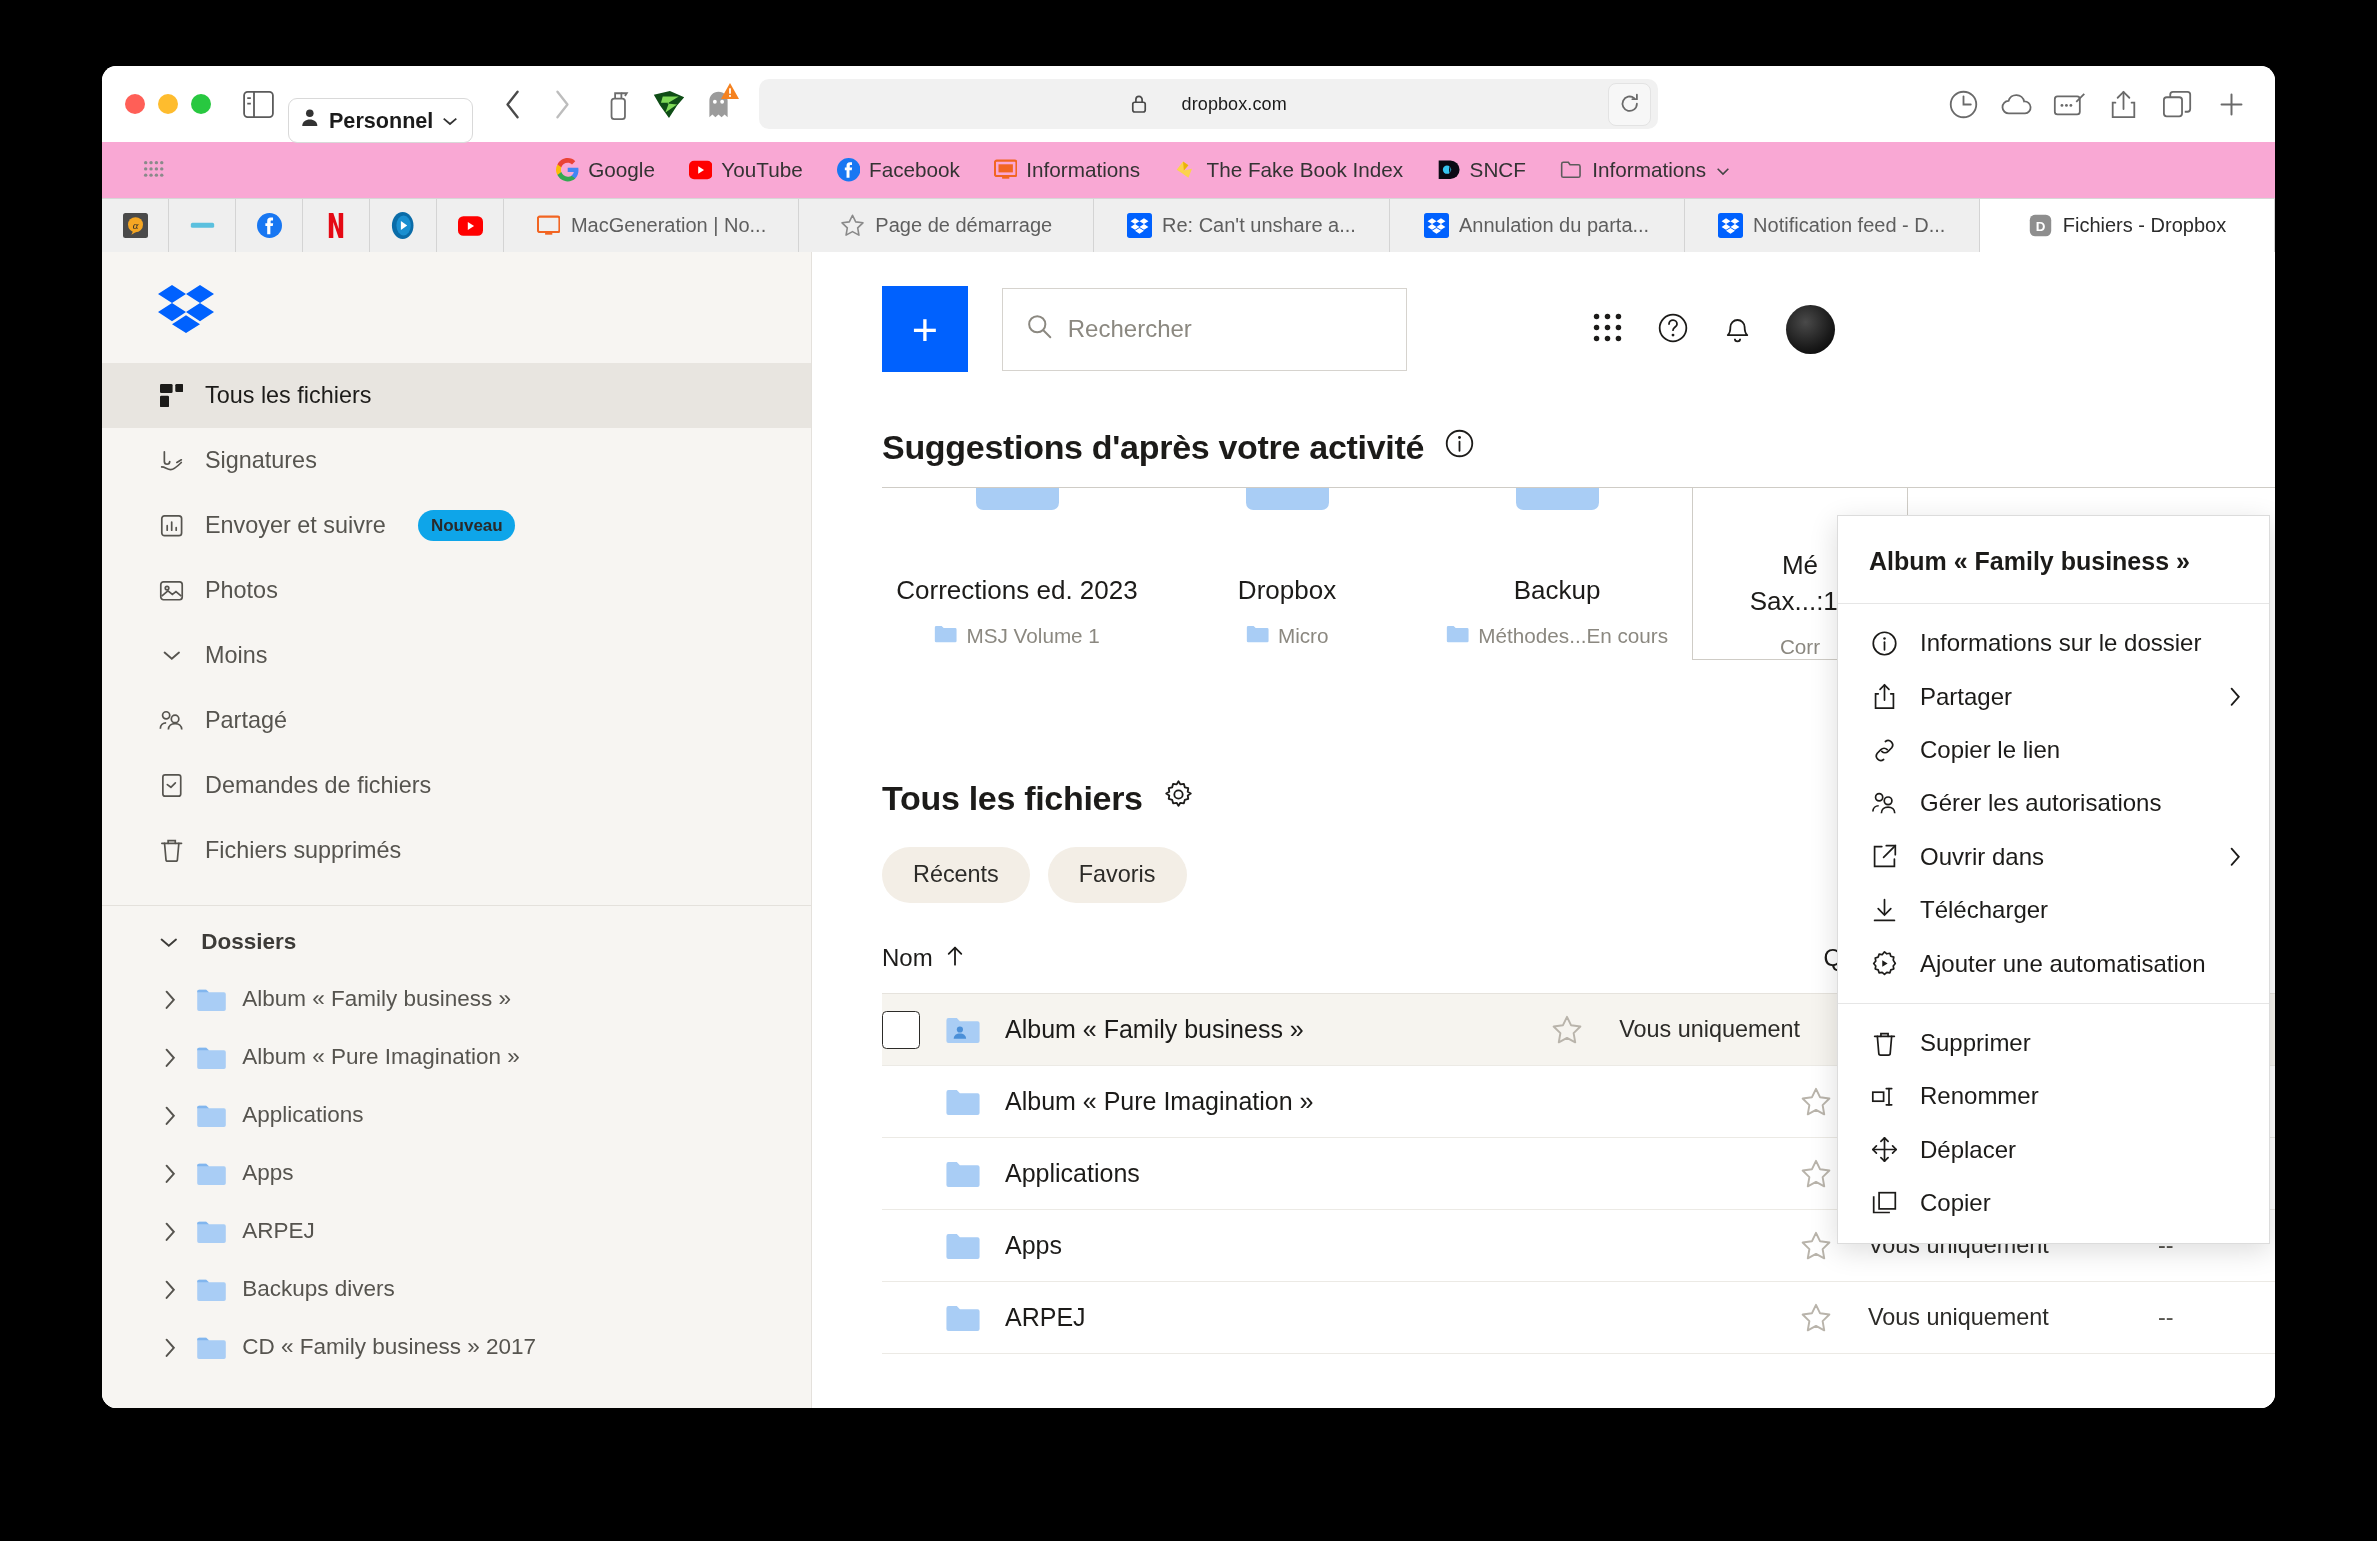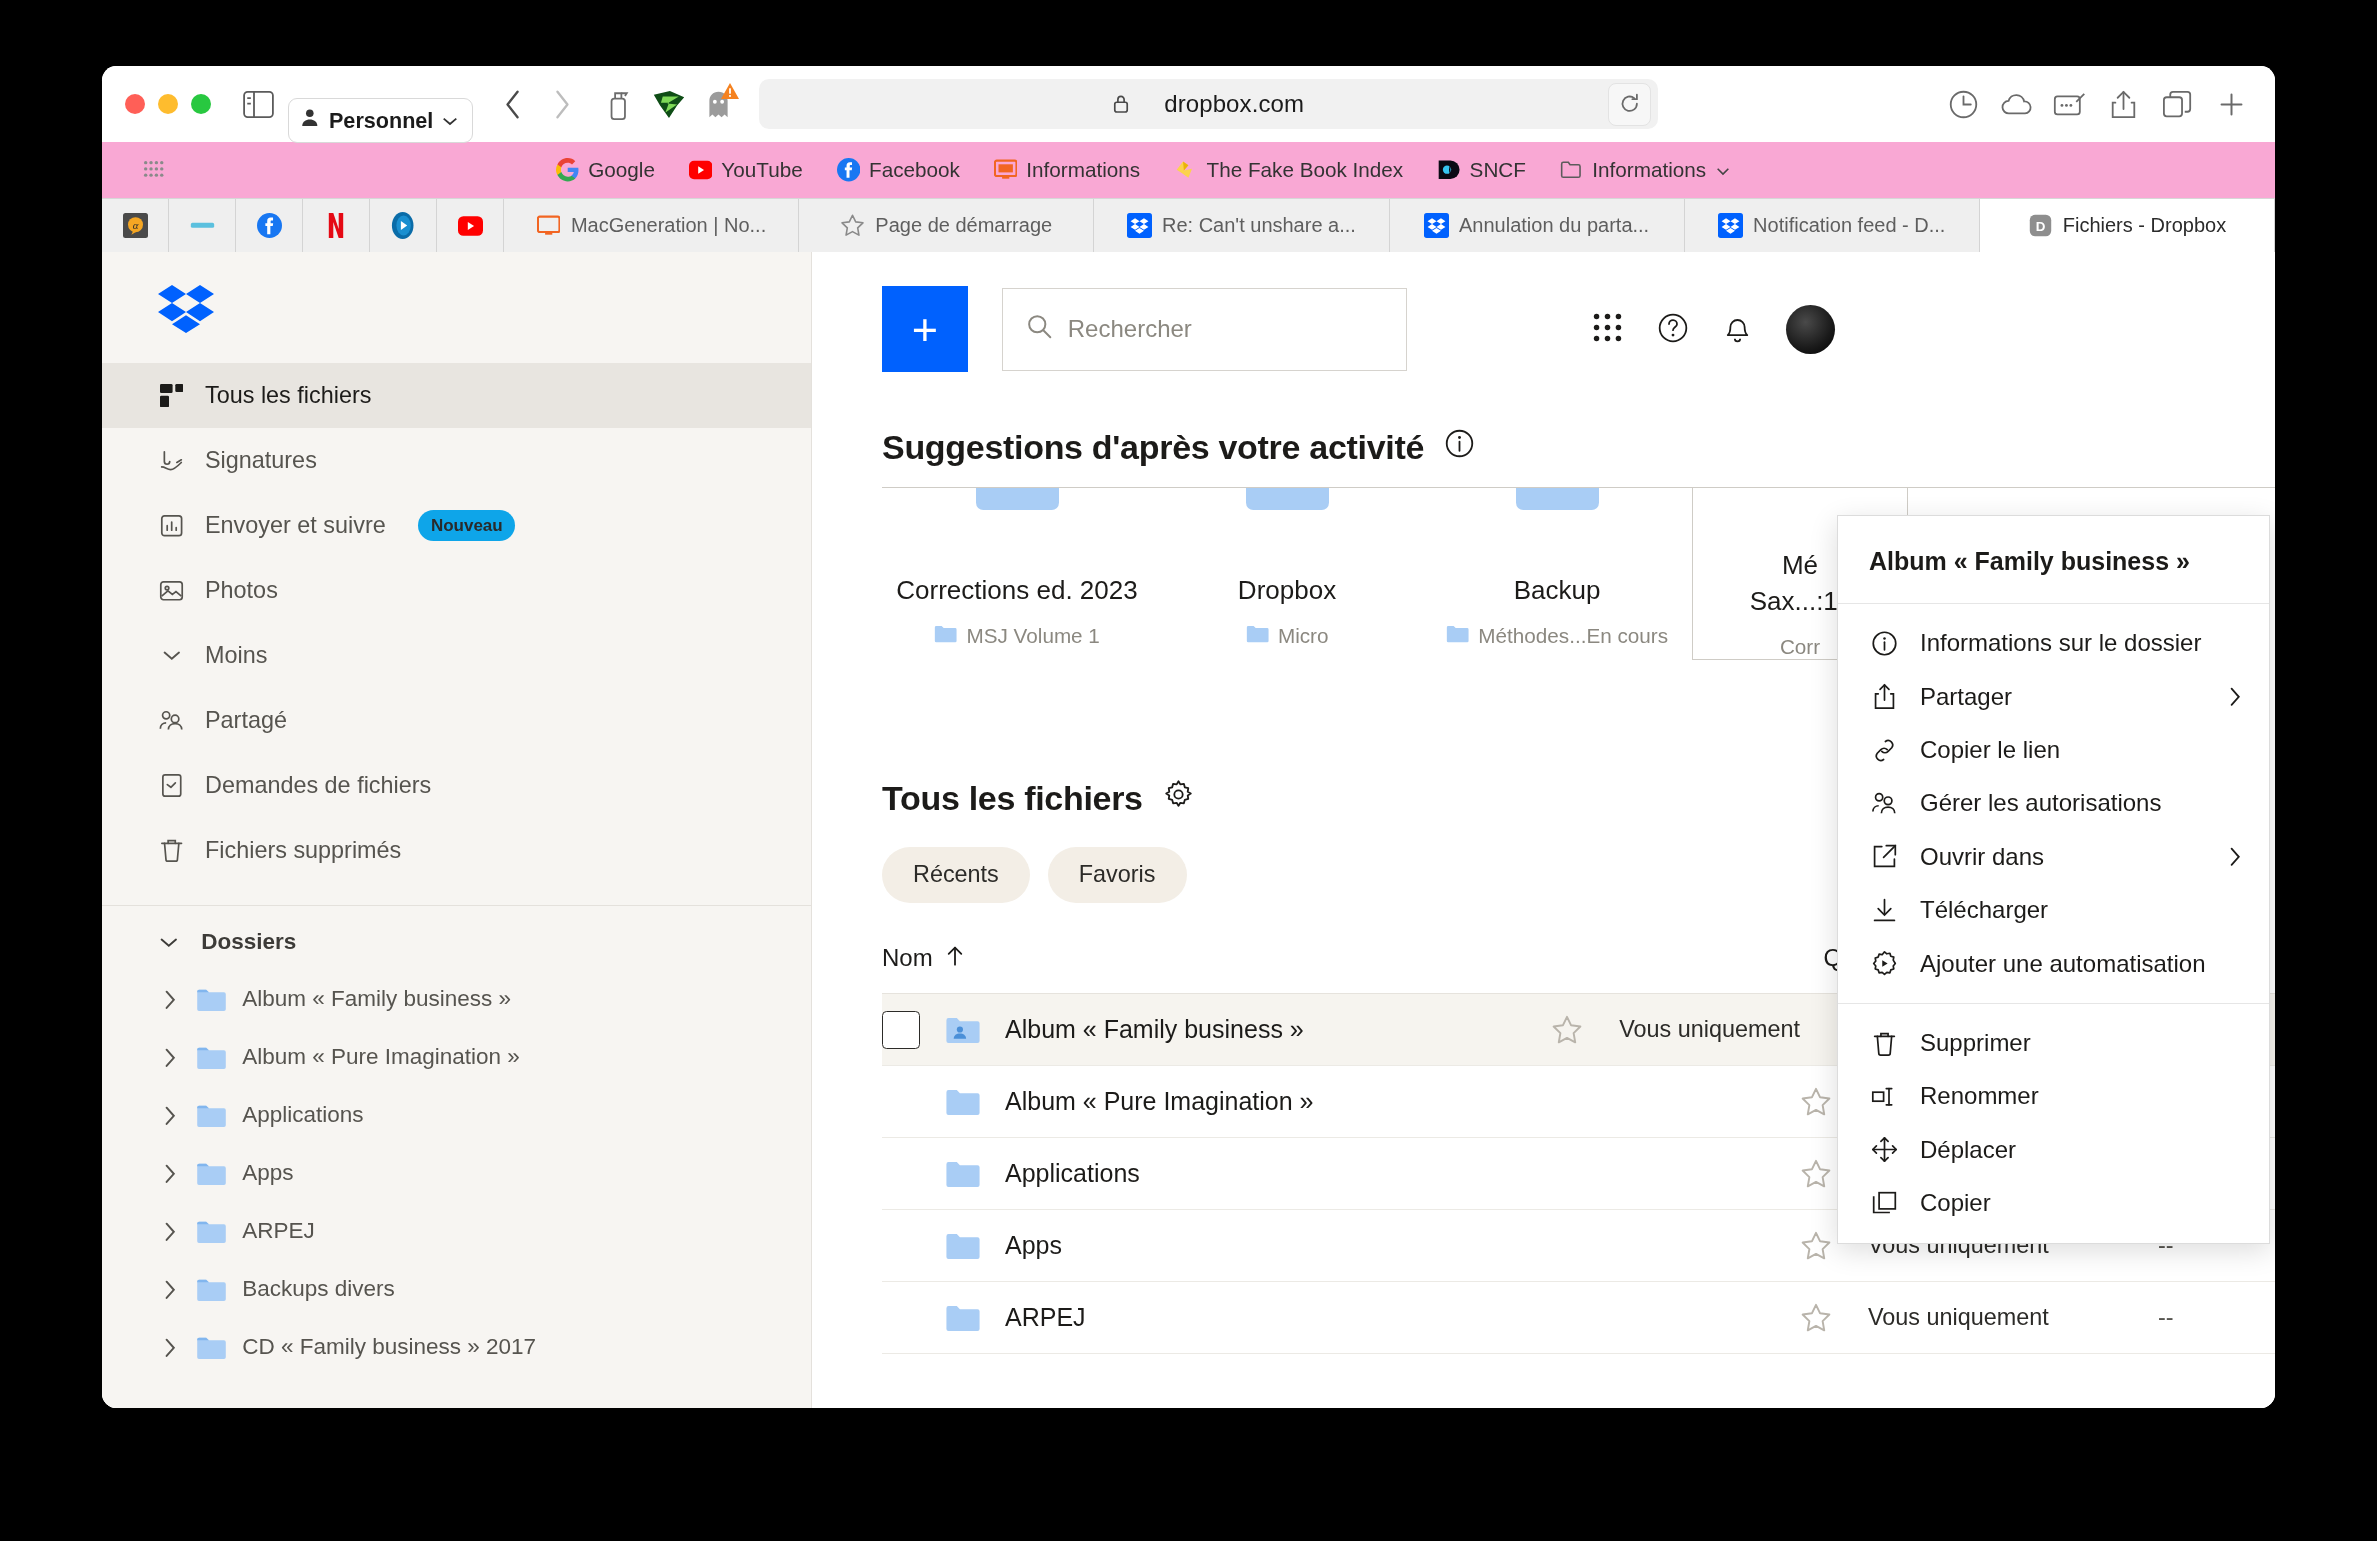--- a/index.html
+++ b/index.html
@@ -60,21 +60,21 @@
     flex: 1 1 auto;
     margin: 0 20px;
     height: 50px;
     background: #f1f1f1;
     border-radius: 10px;
     display: flex; align-items: center; justify-content: center;
     position: relative;
     max-width: 899px;
   }
   .urlbar .url-text {
-    font-size: 24px; color: #1b1b1b; letter-spacing: 0.1px; margin-left: 26px;
+    font-size: 18px; color: #1b1b1b; letter-spacing: 0.1px; margin-left: 26px;
   }
   .urlbar .lock { margin-right: 9px; display:flex; }
   .urlbar .reload {
     position: absolute; right: 7.2px; top: 3.6px;
     width: 43px; height: 43px;
     border: 0.9px solid #e3e3e3; border-radius: 8px;
     background: #f7f7f7;
     display:flex; align-items:center; justify-content:center;
   }
   .tb-right { display:flex; align-items:center; gap: 12.6px; margin-left: auto; }

